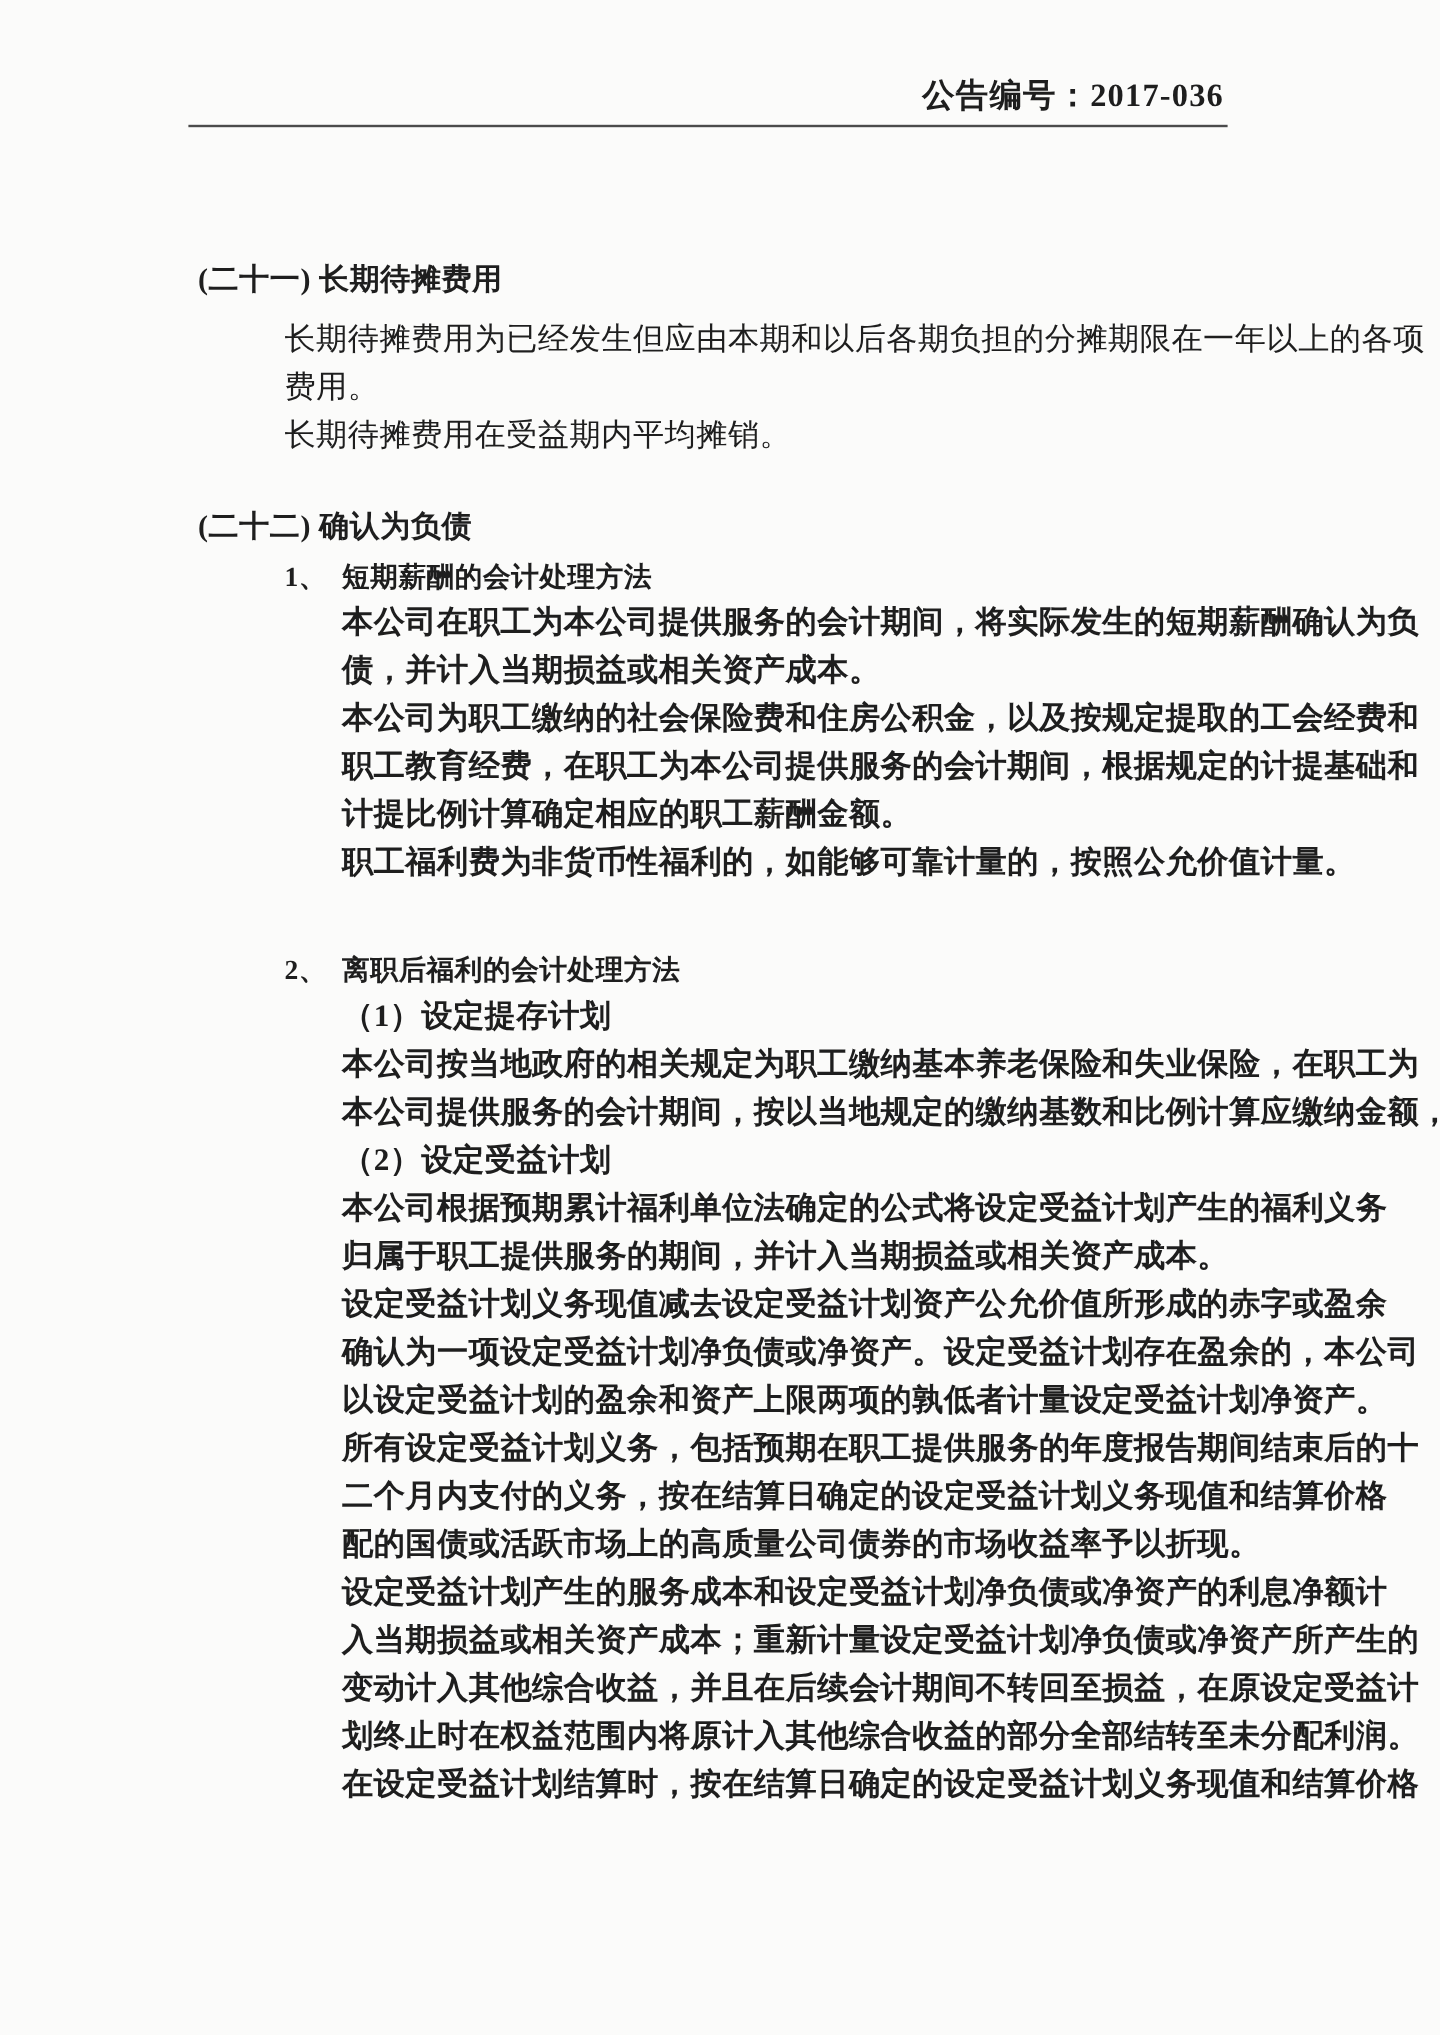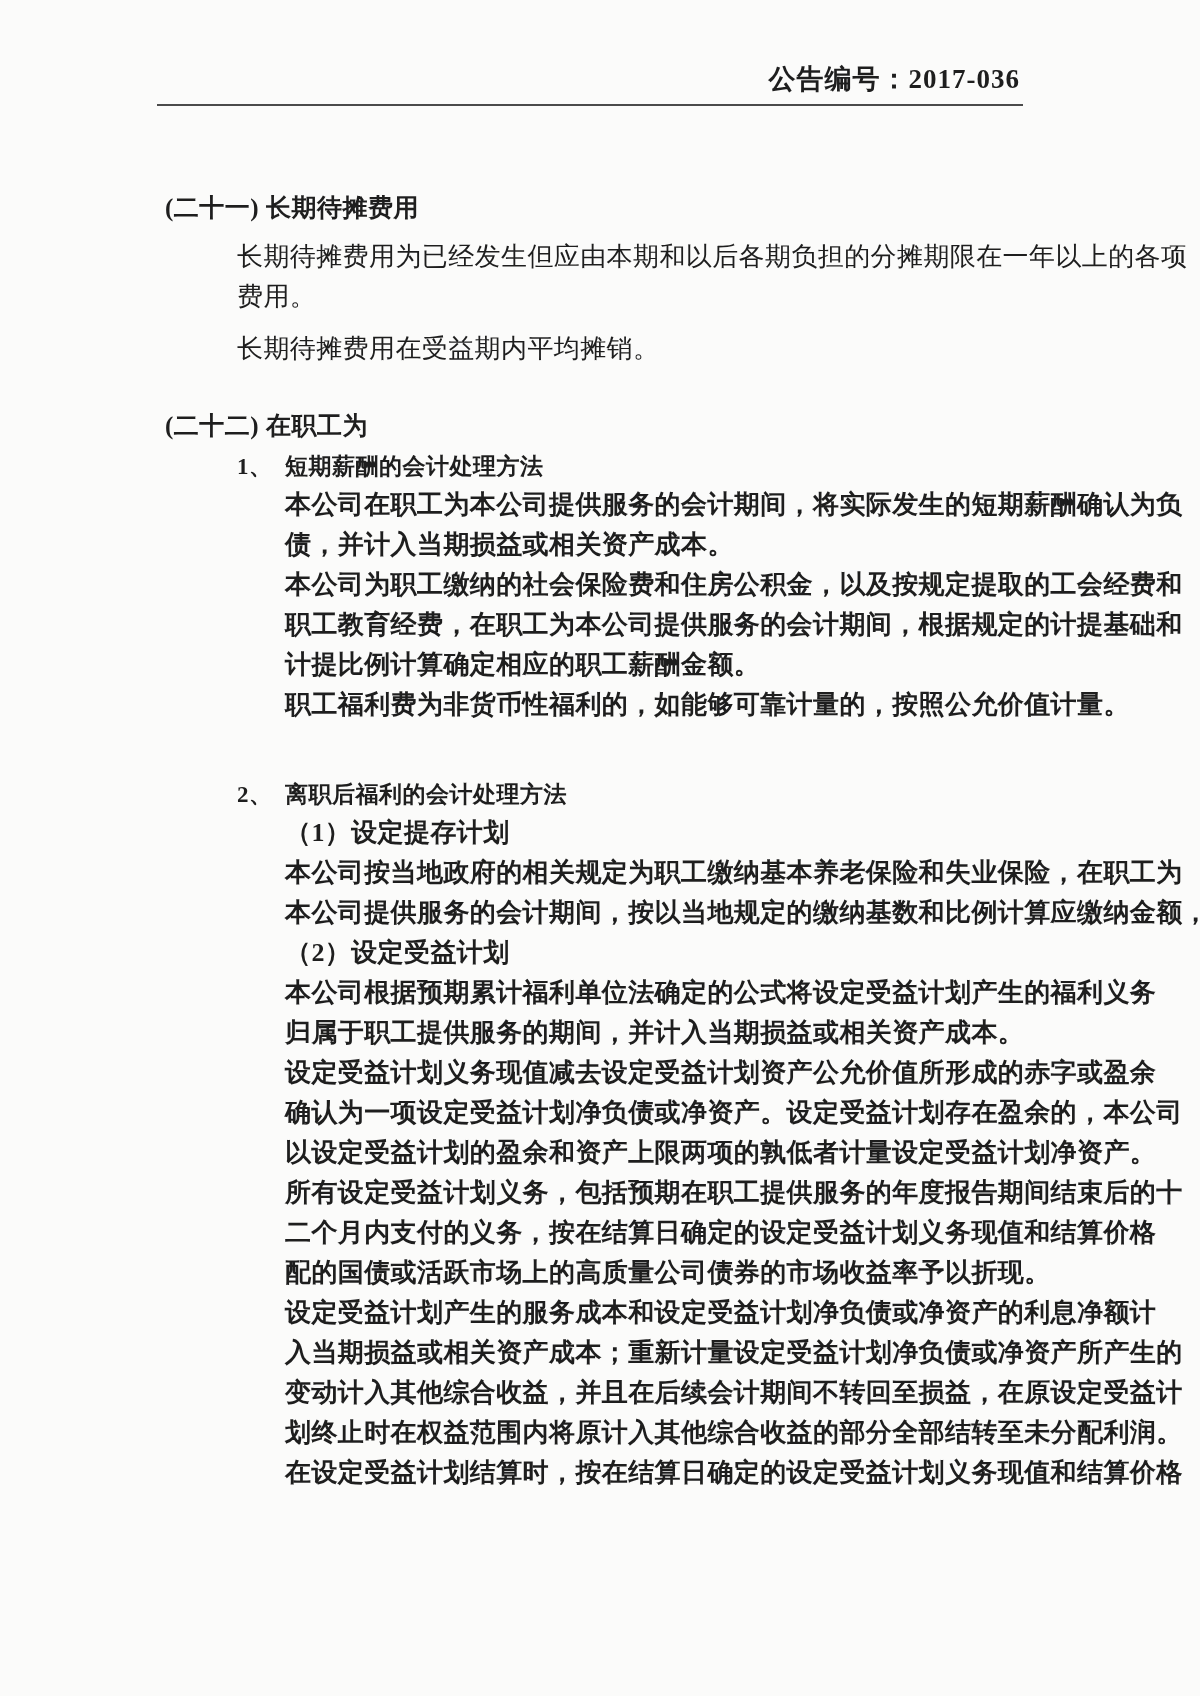--- a/index.html
+++ b/index.html
@@ -32,33 +32,33 @@
     width: 866px;
     height: 0;
     border-top: 2px solid var(--rule, #4b4b4b);
     margin-top: 8px;
   }
   .sec-heading {
     margin-left: 165px;
     font-size: 25px;
     font-weight: bold;
     line-height: 34px;
-    margin-top: 85px;
+    margin-top: 111px;
     letter-spacing: 0.5px;
     white-space: nowrap;
   }
   .section + .section .sec-heading {
     margin-top: 40px;
   }
   .para {
     margin-left: 237px;
     margin-top: 12px;
   }
   .para + .para {
-    margin-top: 12px;
+    margin-top: 0;
   }
   .line {
     font-size: 26px;
     line-height: 40px;
     letter-spacing: 0.4px;
     white-space: nowrap;
   }
   .item {
     margin-top: 6px;
   }
@@ -94,21 +94,21 @@
         <div class="sec-heading">(二十一) 长期待摊费用</div>
         <div class="para">
           <div class="line">长期待摊费用为已经发生但应由本期和以后各期负担的分摊期限在一年以上的各项</div>
           <div class="line">费用。</div>
         </div>
         <div class="para">
           <div class="line">长期待摊费用在受益期内平均摊销。</div>
         </div>
       </div>
       <div class="section">
-        <div class="sec-heading">(二十二) 在职工为</div>
+        <div class="sec-heading">(二十二) 确认为负债</div>
         <div class="item">
           <div class="item-head">
             <span class="item-number">1、</span>
             <span class="item-title">短期薪酬的会计处理方法</span>
           </div>
           <div class="item-body">
             <div class="line">本公司在职工为本公司提供服务的会计期间，将实际发生的短期薪酬确认为负</div>
             <div class="line">债，并计入当期损益或相关资产成本。</div>
             <div class="line">本公司为职工缴纳的社会保险费和住房公积金，以及按规定提取的工会经费和</div>
             <div class="line">职工教育经费，在职工为本公司提供服务的会计期间，根据规定的计提基础和</div>

